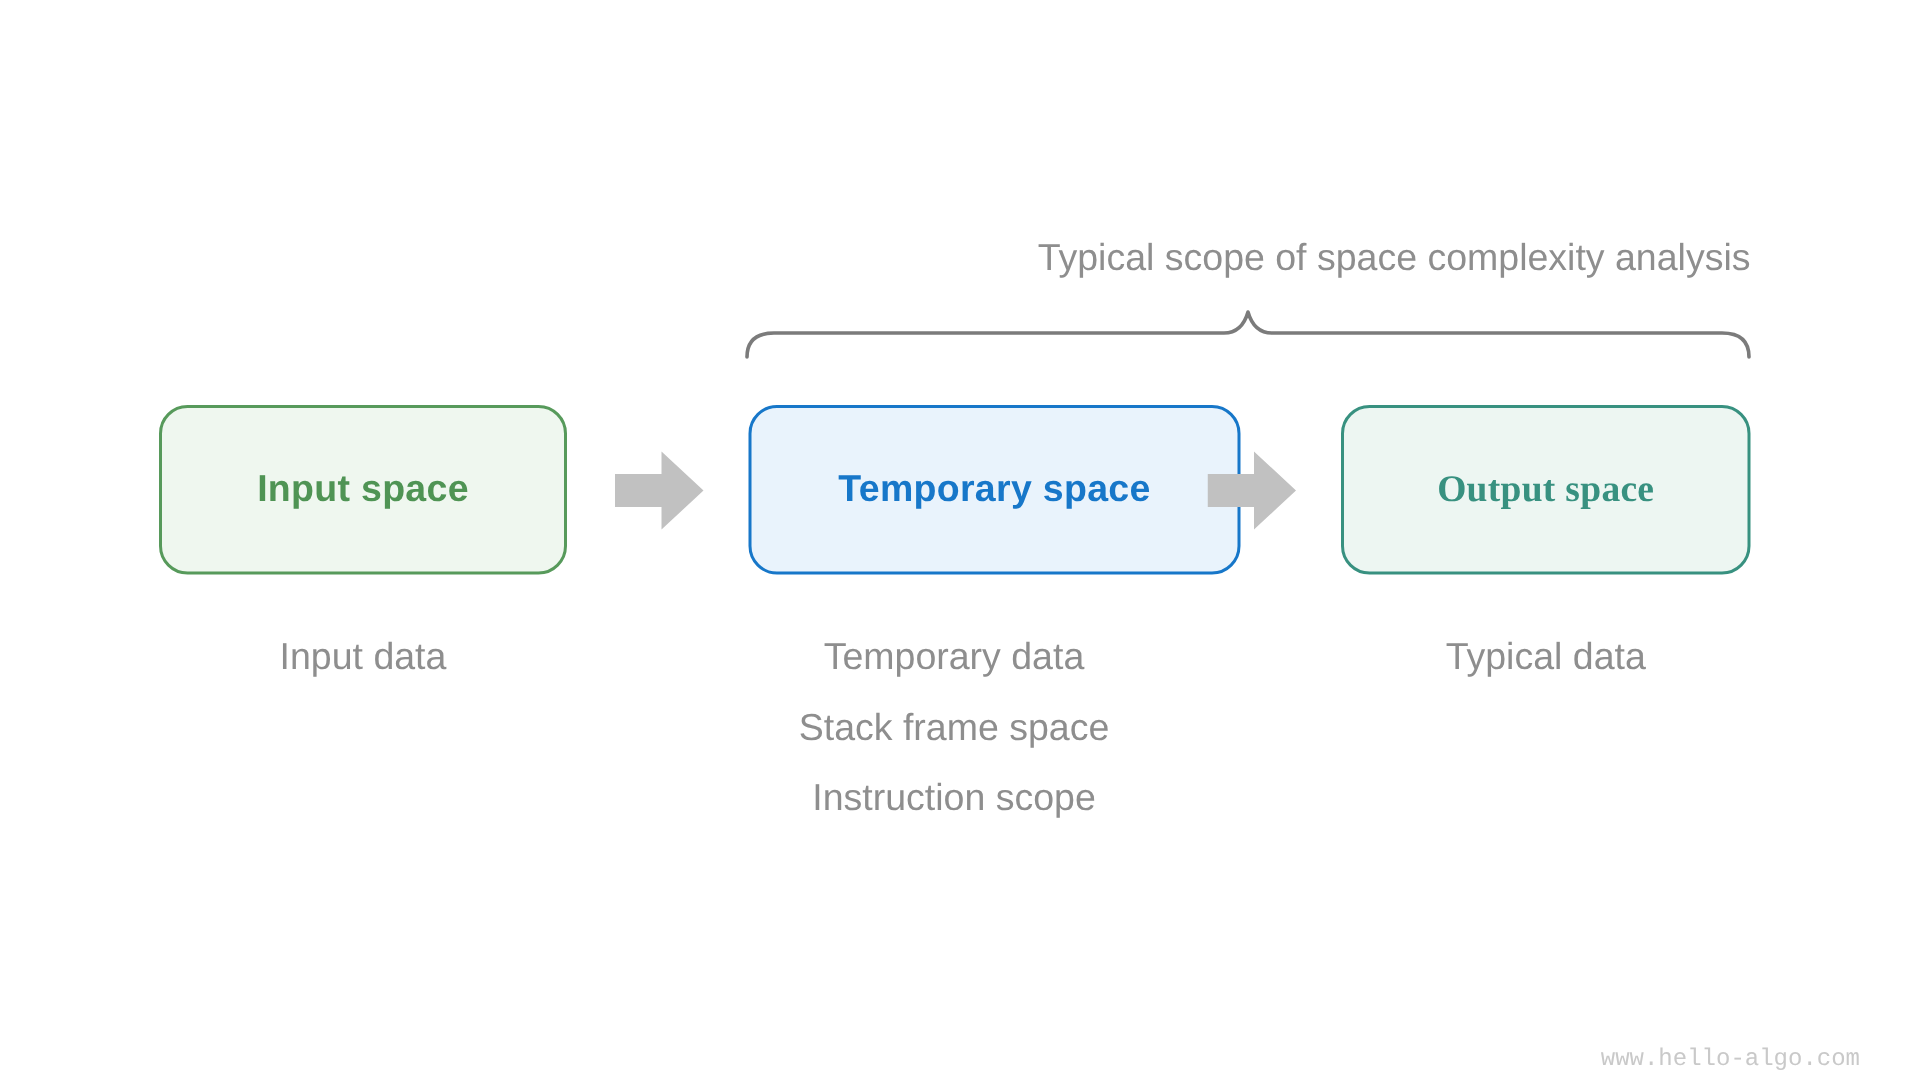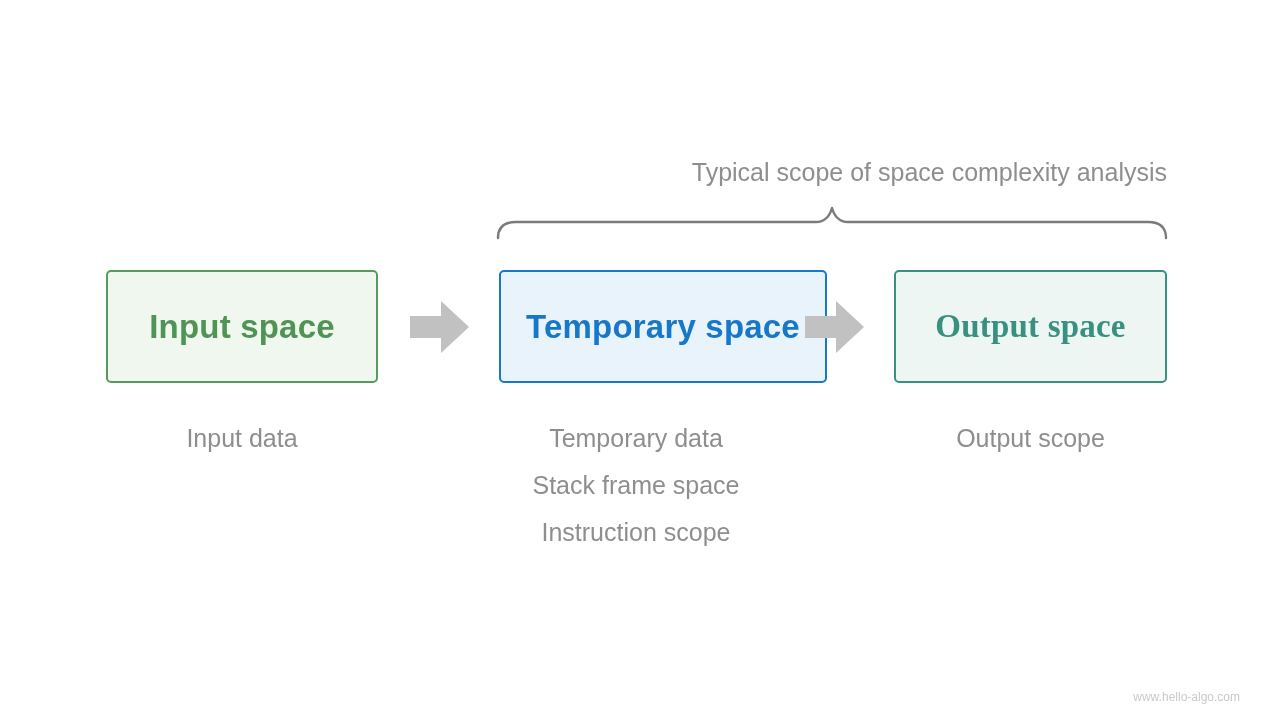--- a/index.html
+++ b/index.html
@@ -31,26 +31,26 @@
     stroke: var(--brace-color);
     stroke-width: 2.4;
     stroke-linecap: round;
     stroke-linejoin: round;
   }
 
   .box {
     position: absolute;
     top: 270px;
     height: 113px;
-    border-radius: 5px;
+    border-radius: 19px;
     border: 2px solid;
     display: flex;
     align-items: center;
     justify-content: center;
-    font-size: 33px;
+    font-size: 25px;
     font-weight: 700;
     letter-spacing: 0.2px;
   }
   .box-input  { left: 106px; width: 272px; border-color: var(--input-border);  background: var(--input-fill);  color: var(--input-text); }
   .box-temp   { left: 499px; width: 328px; border-color: var(--temp-border);   background: var(--temp-fill);   color: var(--temp-text); }
   .box-output { left: 894px; width: 273px; border-color: var(--output-border); background: var(--output-fill); color: var(--output-text); font-family: Liberation Serif, serif; }
 
   .arrow { position: absolute; top: 300px; }
   .arrow-1 { left: 410px; }
   .arrow-2 { left: 805px; }
@@ -64,23 +64,23 @@
     line-height: 47px;
     color: var(--gray-text);
   }
   .note-input  { left: 106px; width: 272px; }
   .note-temp   { left: 499px; width: 274px; }
   .note-output { left: 894px; width: 273px; }
 
   .watermark {
     position: absolute;
     right: 40px;
-    bottom: 16px;
-    font-family: Liberation Sans, sans-serif;
-    font-size: 12px;
+    bottom: 5px;
+    font-family: Liberation Mono, monospace;
+    font-size: 16px;
     color: var(--watermark-color);
   }
 </style>
 </head>
 <body>
 
 <div class="stage">
 
   <div class="diagram-title">Typical scope of space complexity analysis</div>
 
@@ -112,18 +112,18 @@
     <div>Input data</div>
   </div>
 
   <div class="note note-temp">
     <div>Temporary data</div>
     <div>Stack frame space</div>
     <div>Instruction scope</div>
   </div>
 
   <div class="note note-output">
-    <div>Output scope</div>
+    <div>Typical data</div>
   </div>
 
   <div class="watermark">www.hello-algo.com</div>
 
 </div>
 
 </body></html>

